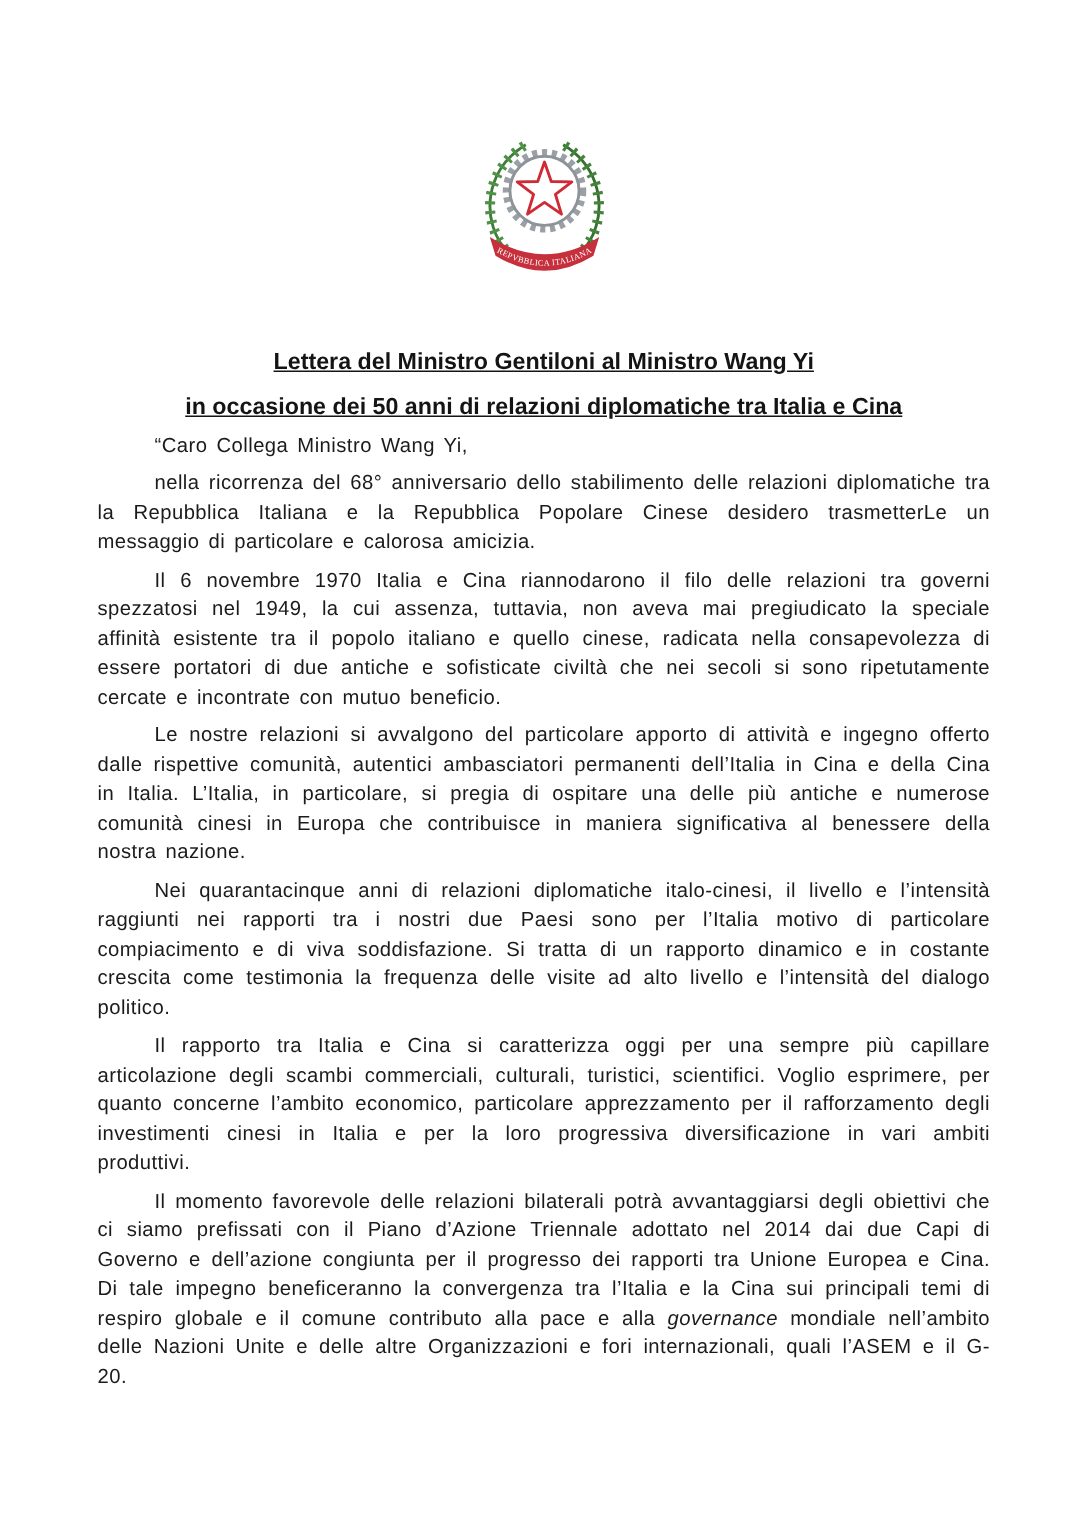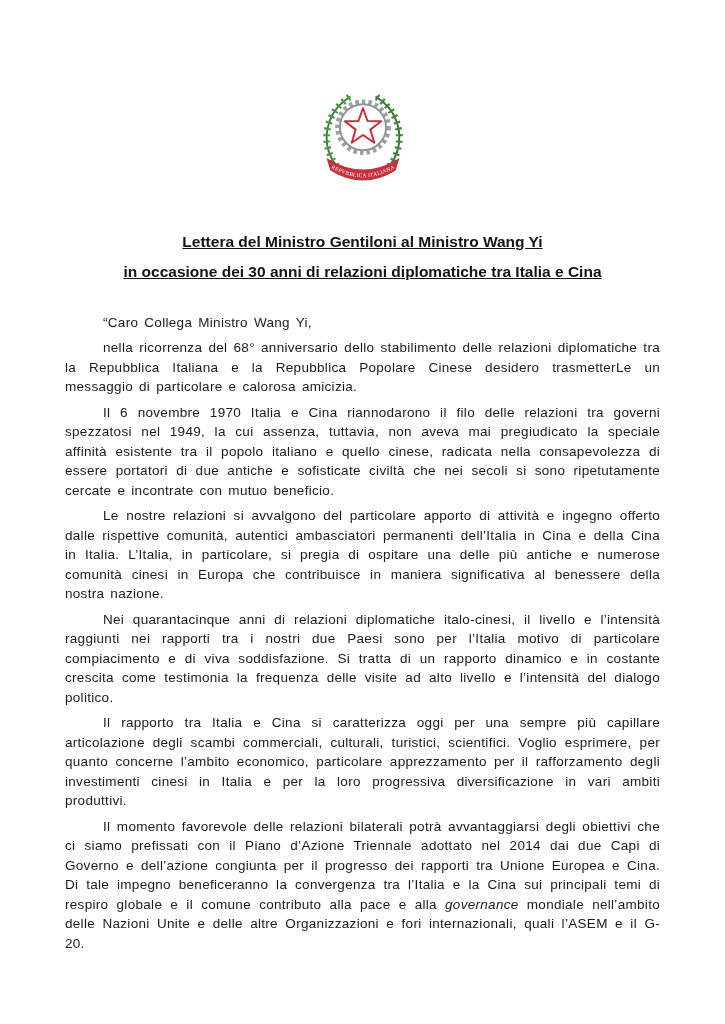--- a/index.html
+++ b/index.html
@@ -21,21 +21,21 @@
   .title-block {
     margin-top: 38px;
     text-align: center;
     font-size: 15.5px;
     font-weight: bold;
     line-height: 30px;
     color: #141414;
   }
   .title-line { display: block; }
   .title-line > span { text-decoration: underline; margin-top: 12px; }
-  .letter-body { margin-top: 26px; }
+  .letter-body { }
   .par {
     font-size: 13.5px;
     line-height: 19.5px;
     text-align: justify;
     text-indent: 38px;
     letter-spacing: 0.3px;
     word-spacing: 2px;
     margin-bottom: 6px;
     color: #1b1b1b;
   }
@@ -71,21 +71,21 @@
         <path id="emblem-ribbon-path" d="M 16 86 Q 50 106 84 86" fill="none"></path>
         <text font-size="5.8" fill="#ffffff" letter-spacing="0.3" font-family="Liberation Serif, serif">
           <textPath href="#emblem-ribbon-path" startOffset="50%" text-anchor="middle">REPVBBLICA ITALIANA</textPath>
         </text>
       </g>
     </svg>
   </div>
 
   <div class="title-block">
     <span class="title-line"><span>Lettera del Ministro Gentiloni al Ministro Wang Yi</span></span>
-    <span class="title-line"><span>in occasione dei 30 anni di relazioni diplomatiche tra Italia e Cina</span></span>
+    <span class="title-line"><span>in occasione dei 50 anni di relazioni diplomatiche tra Italia e Cina</span></span>
   </div>
 
   <div class="letter-body">
     <p class="par">“Caro Collega Ministro Wang Yi,</p>
     <p class="par">nella ricorrenza del 68° anniversario dello stabilimento delle relazioni diplomatiche tra la Repubblica Italiana e la Repubblica Popolare Cinese desidero trasmetterLe un messaggio di particolare e calorosa amicizia.</p>
     <p class="par">Il 6 novembre 1970 Italia e Cina riannodarono il filo delle relazioni tra governi spezzatosi nel 1949, la cui assenza, tuttavia, non aveva mai pregiudicato la speciale affinità esistente tra il popolo italiano e quello cinese, radicata nella consapevolezza di essere portatori di due antiche e sofisticate civiltà che nei secoli si sono ripetutamente cercate e incontrate con mutuo beneficio.</p>
     <p class="par">Le nostre relazioni si avvalgono del particolare apporto di attività e ingegno offerto dalle rispettive comunità, autentici ambasciatori permanenti dell’Italia in Cina e della Cina in Italia. L’Italia, in particolare, si pregia di ospitare una delle più antiche e numerose comunità cinesi in Europa che contribuisce in maniera significativa al benessere della nostra nazione.</p>
     <p class="par">Nei quarantacinque anni di relazioni diplomatiche italo-cinesi, il livello e l’intensità raggiunti nei rapporti tra i nostri due Paesi sono per l’Italia motivo di particolare compiacimento e di viva soddisfazione. Si tratta di un rapporto dinamico e in costante crescita come testimonia la frequenza delle visite ad alto livello e l’intensità del dialogo politico.</p>
     <p class="par">Il rapporto tra Italia e Cina si caratterizza oggi per una sempre più capillare articolazione degli scambi commerciali, culturali, turistici, scientifici. Voglio esprimere, per quanto concerne l’ambito economico, particolare apprezzamento per il rafforzamento degli investimenti cinesi in Italia e per la loro progressiva diversificazione in vari ambiti produttivi.</p>
     <p class="par"><span>Il momento favorevole delle relazioni bilaterali potrà avvantaggiarsi degli obiettivi che ci siamo prefissati con il Piano d’Azione Triennale adottato nel 2014 dai due Capi di Governo e dell’azione congiunta per il progresso dei rapporti tra Unione Europea e Cina. Di tale impegno beneficeranno la convergenza tra l’Italia e la Cina sui principali temi di respiro globale e il comune contributo alla pace e alla </span><em>governance</em><span> mondiale nell’ambito delle Nazioni Unite e delle altre Organizzazioni e fori internazionali, quali l’ASEM e il G-20.</span></p>

